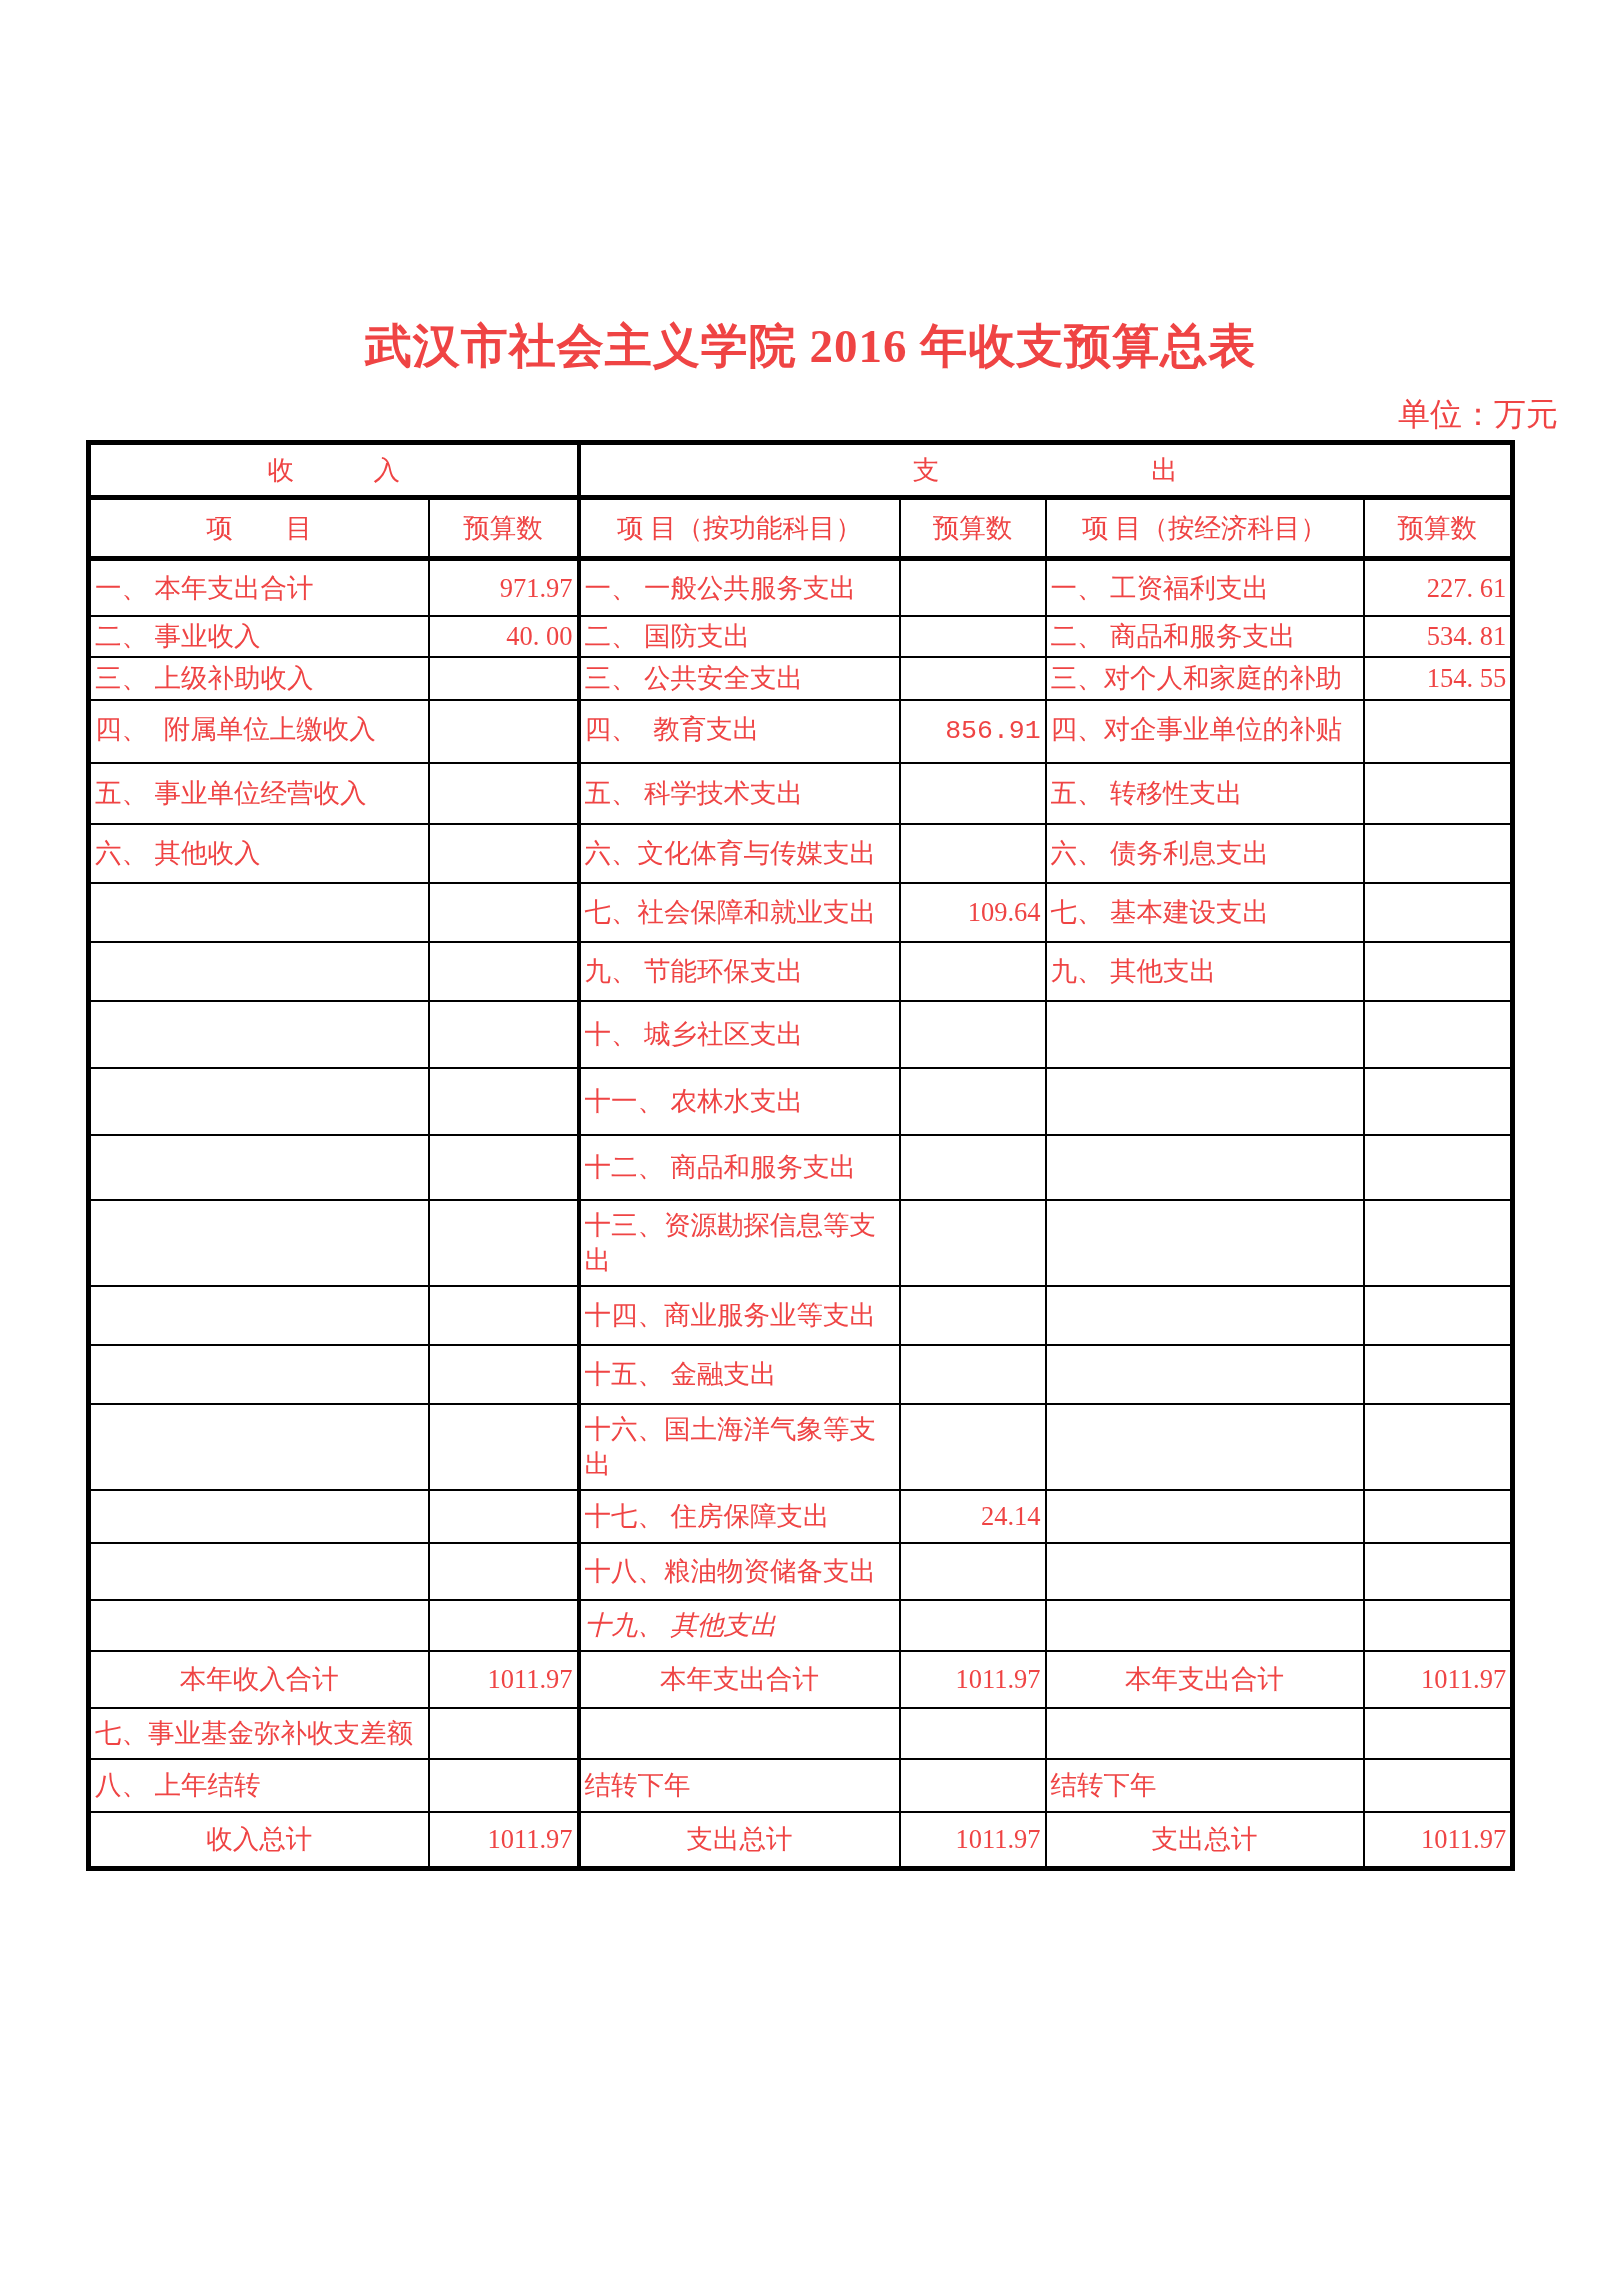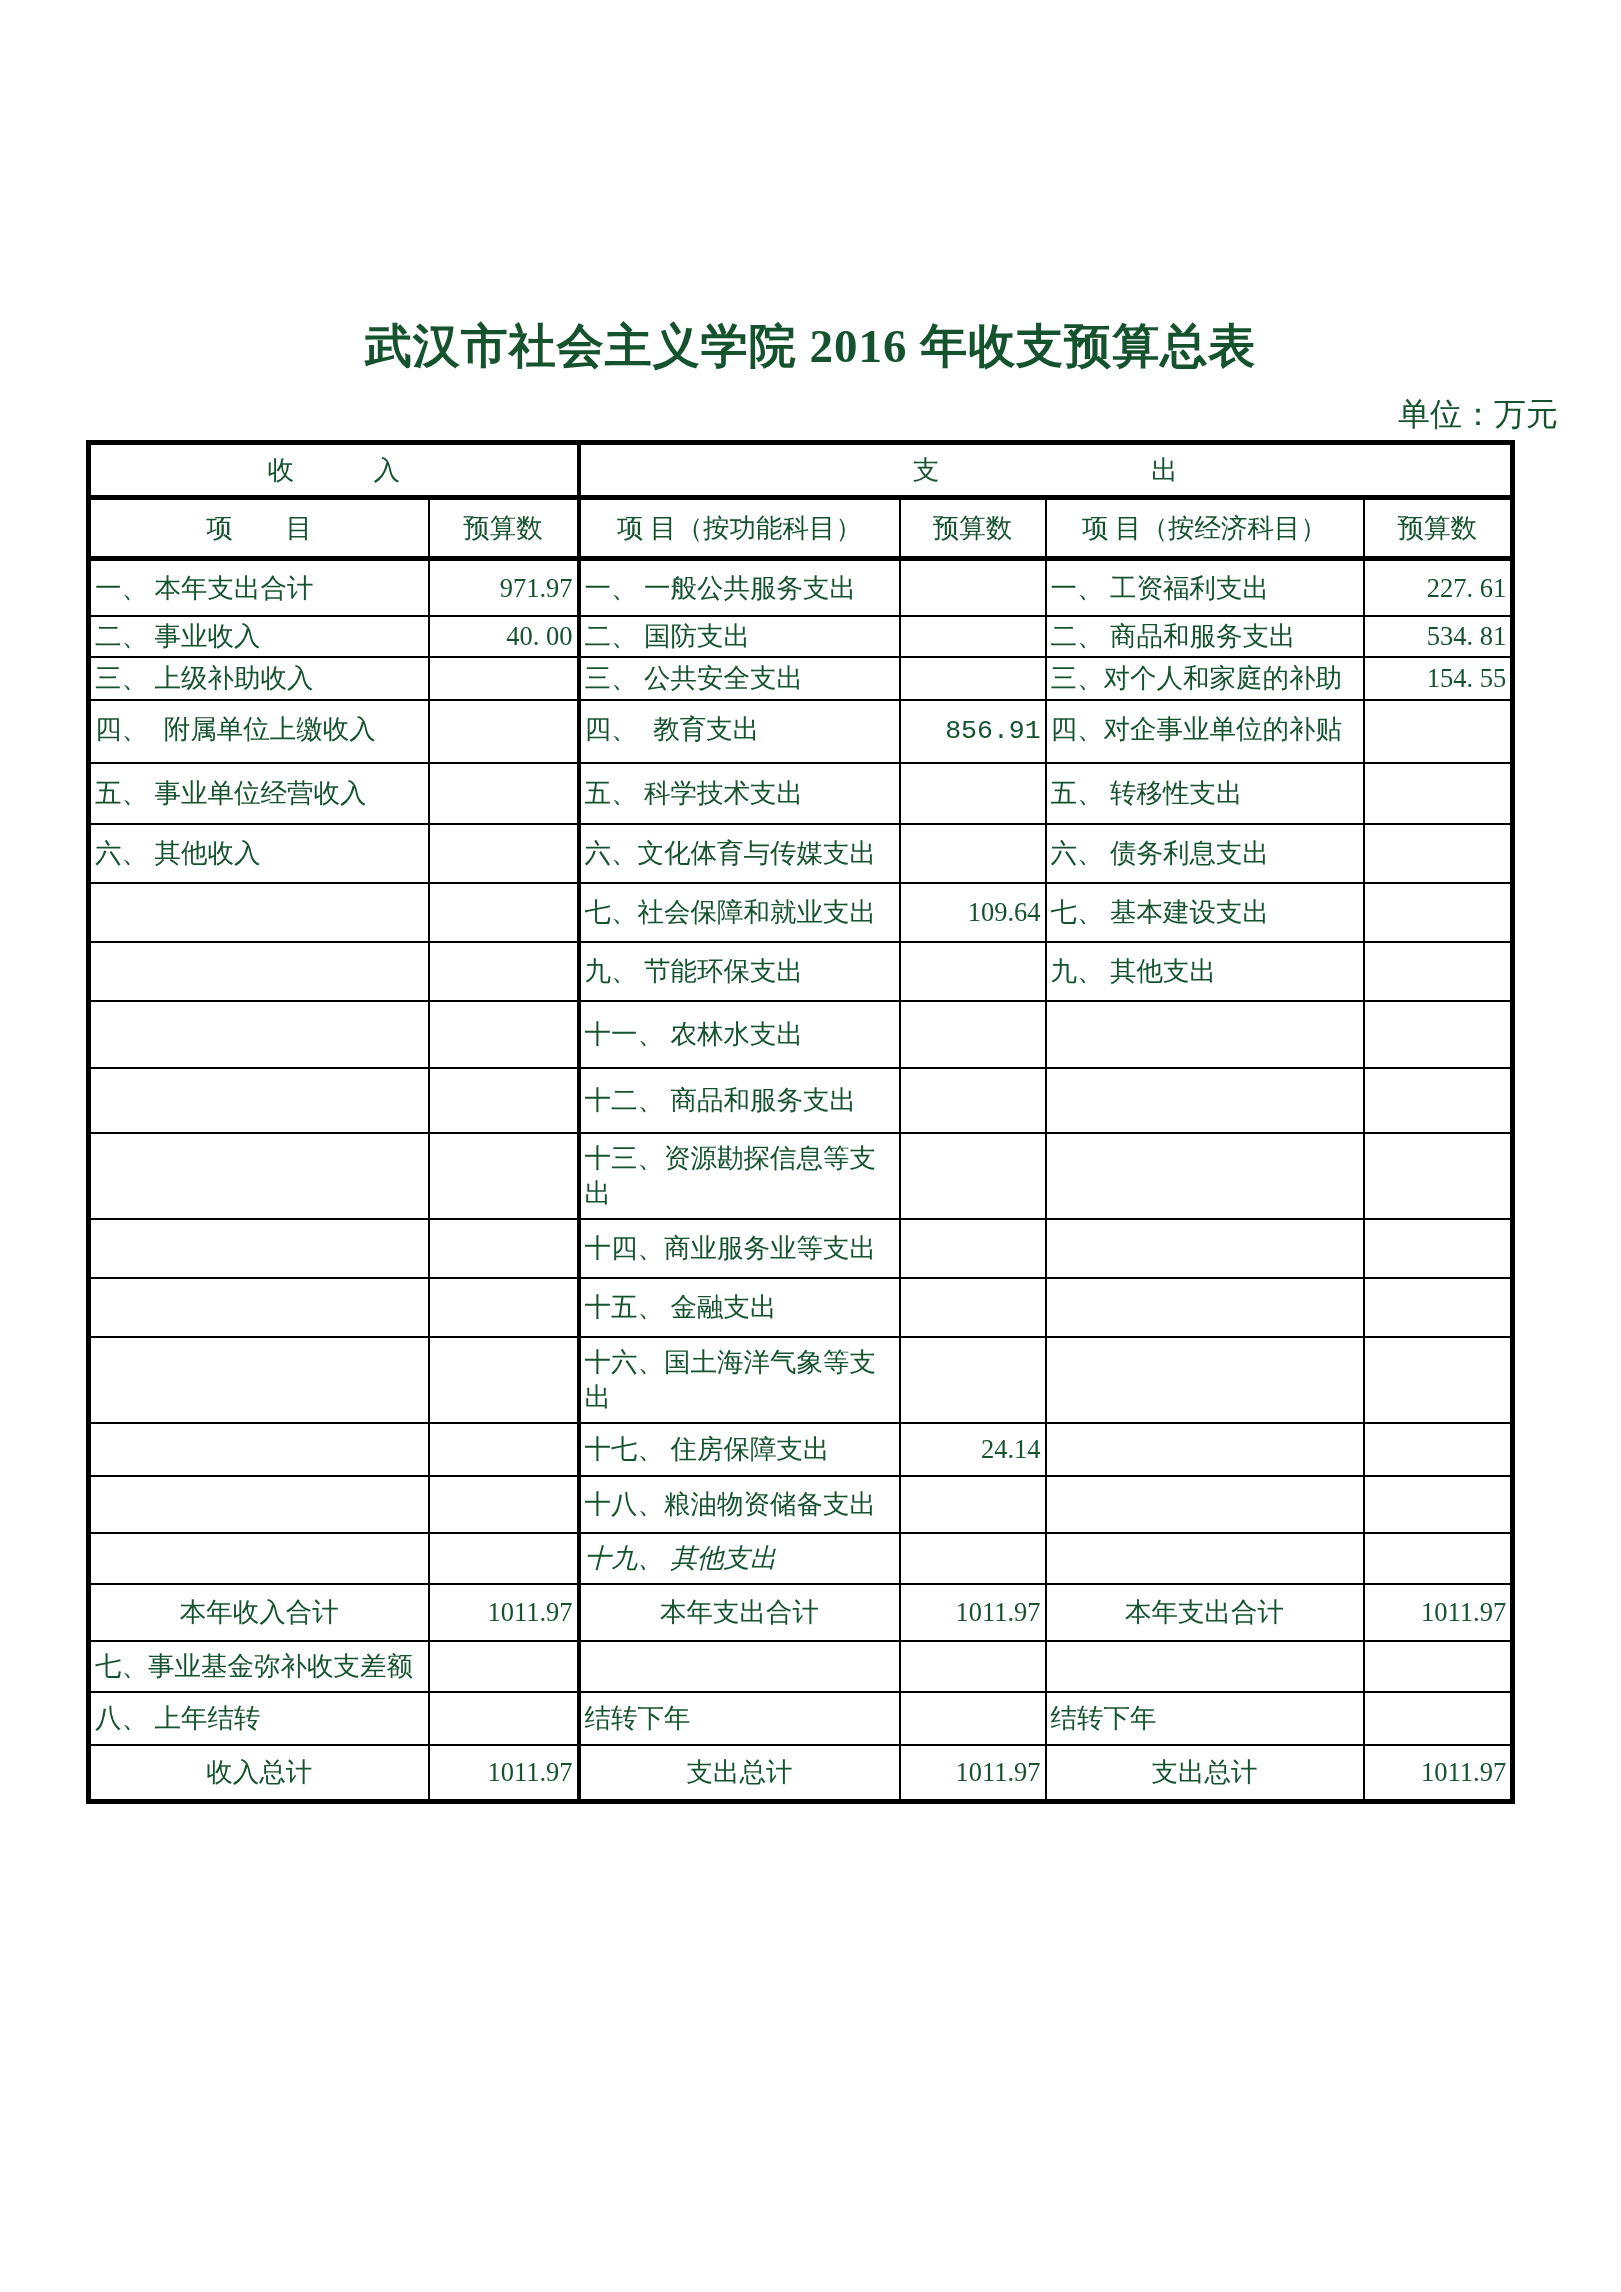--- a/index.html
+++ b/index.html
@@ -6,21 +6,21 @@
     margin: 0;
     padding: 0;
     background: #ffffff;
   }
   .page {
     position: relative;
     width: 1621px;
     height: 2293px;
     background: #ffffff;
     font-family: "Liberation Serif", "DejaVu Serif", serif;
-    color: #14532d;
+    color: #ef4444;
     overflow: hidden;
   }
   .title {
     margin: 323px 0 0 0;
     text-align: center;
     font-size: 47px;
     line-height: 1;
     font-weight: bold;
     letter-spacing: 1px;
   }
@@ -149,20 +149,28 @@
           <td class="item i-col"></td>
           <td class="num"></td>
           <td class="item e-col grp">九、 节能环保支出</td>
           <td class="num"></td>
           <td class="item e-col">九、 其他支出</td>
           <td class="num"></td>
         </tr>
         <tr style="height: 67px;">
           <td class="item i-col"></td>
           <td class="num"></td>
+          <td class="item e-col grp">十、 城乡社区支出</td>
+          <td class="num"></td>
+          <td class="item e-col"></td>
+          <td class="num"></td>
+        </tr>
+        <tr style="height: 67px;">
+          <td class="item i-col"></td>
+          <td class="num"></td>
           <td class="item e-col grp">十一、 农林水支出</td>
           <td class="num"></td>
           <td class="item e-col"></td>
           <td class="num"></td>
         </tr>
         <tr style="height: 65px;">
           <td class="item i-col"></td>
           <td class="num"></td>
           <td class="item e-col grp">十二、 商品和服务支出</td>
           <td class="num"></td>

